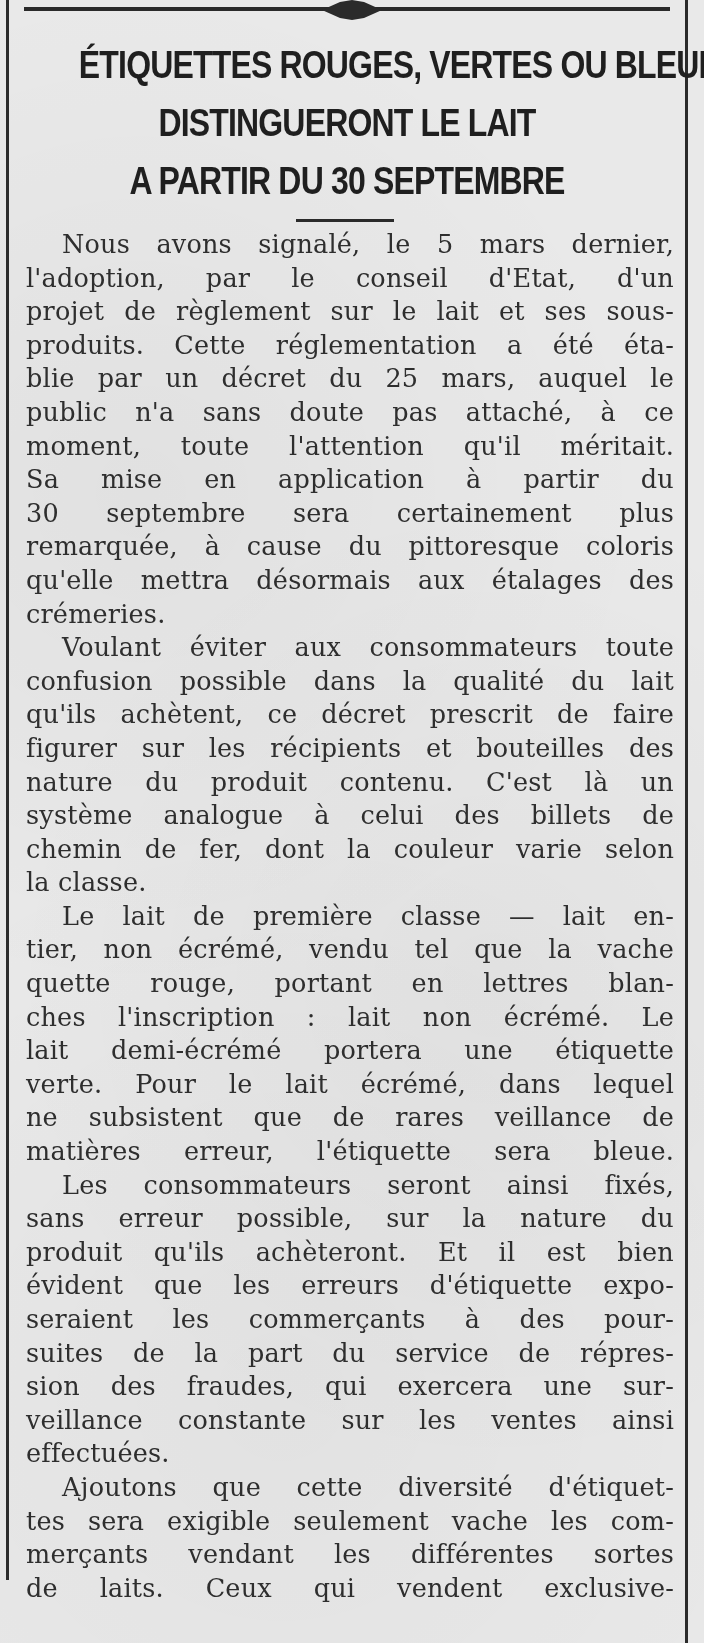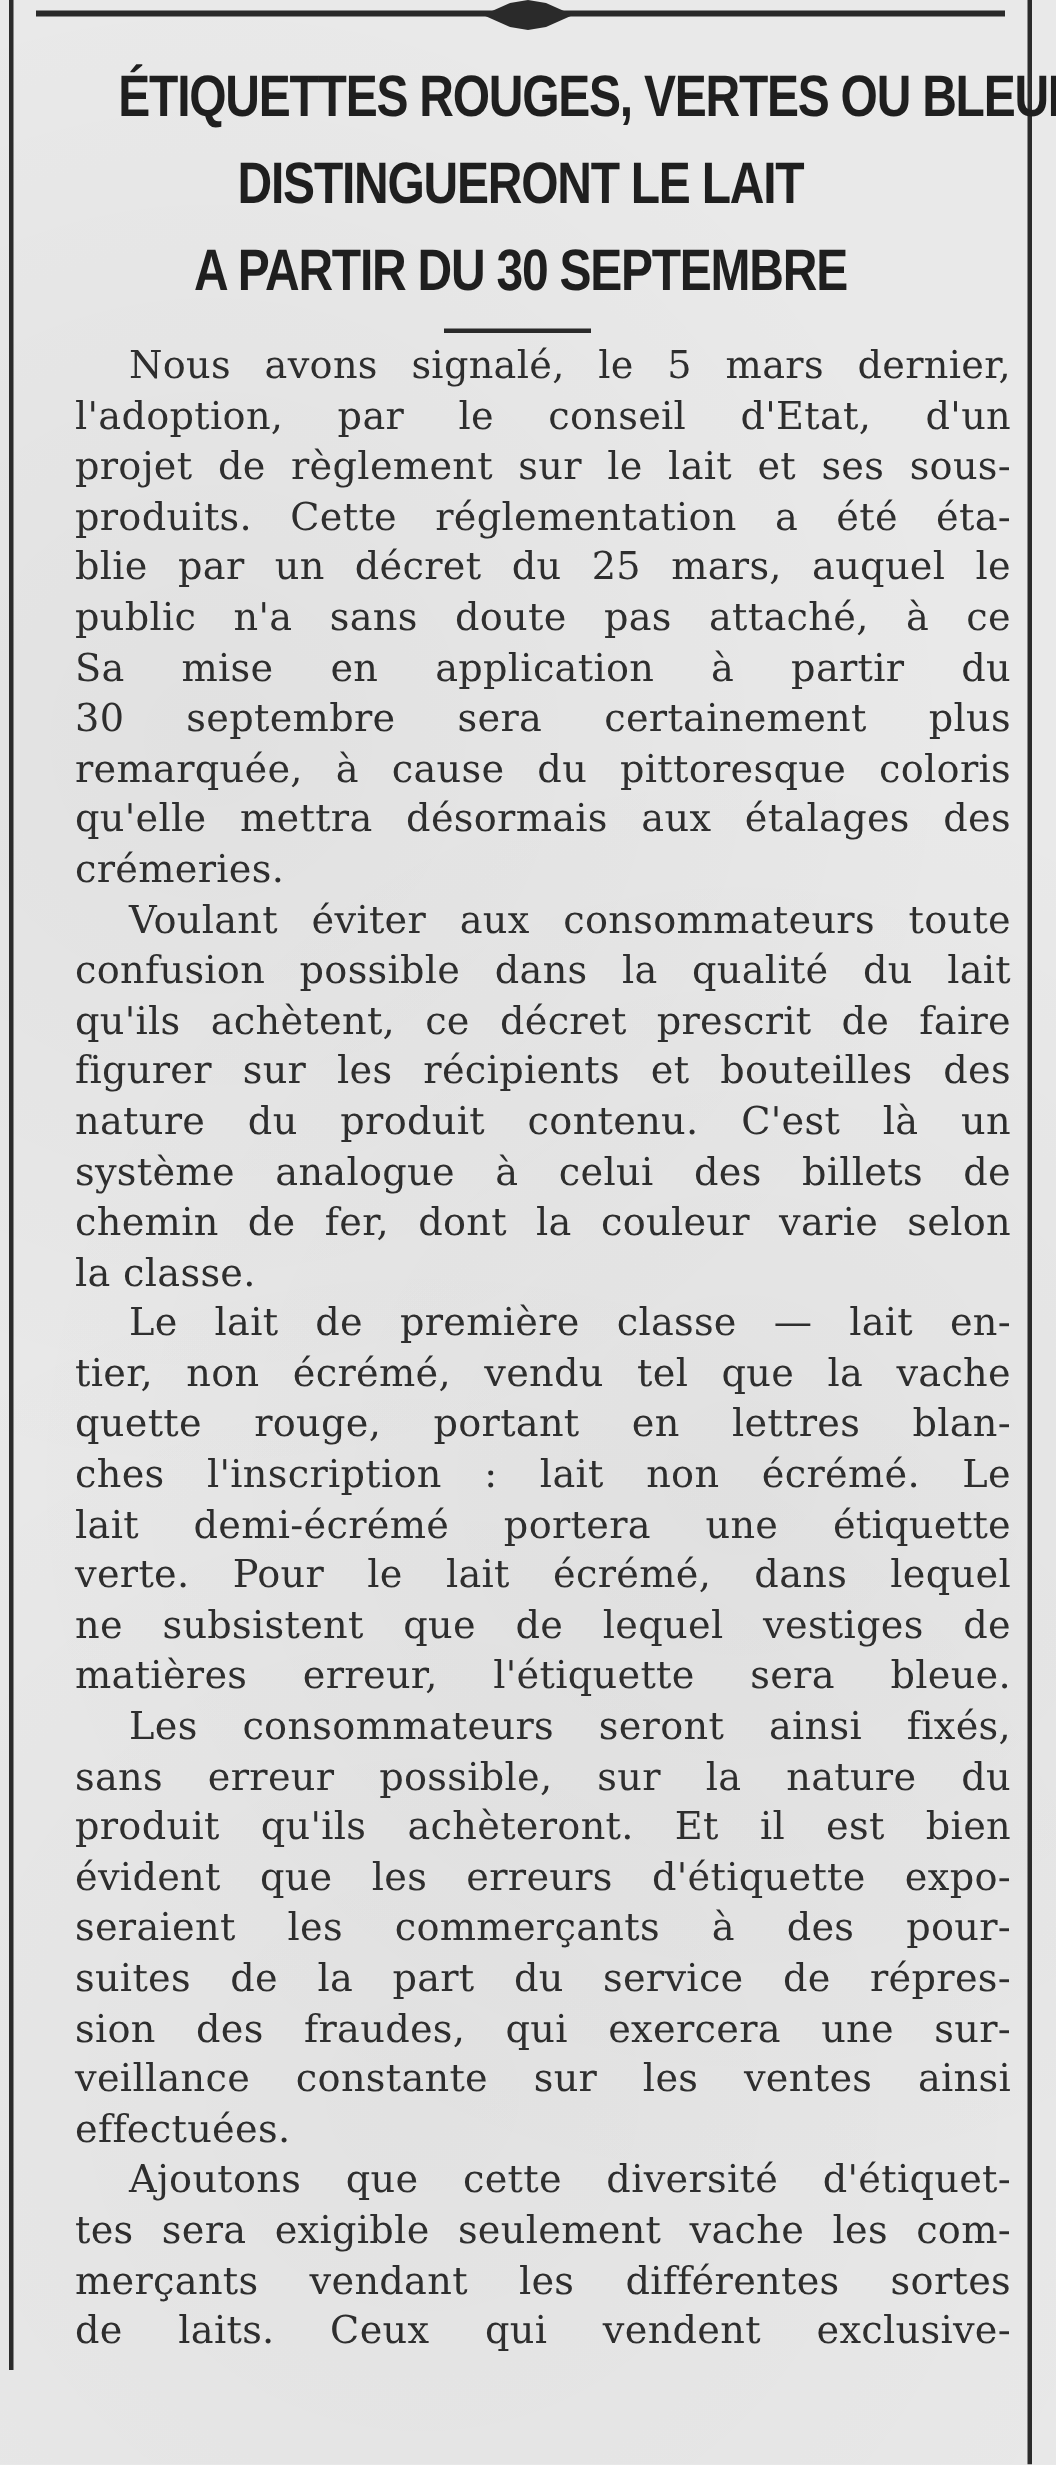--- a/index.html
+++ b/index.html
@@ -93,21 +93,20 @@
       line-height: 33.6px;
       color: #2e2e2e;
       letter-spacing: 0.2px;
     }
     .article-body .line {
       display: block;
       white-space: nowrap;
       text-align: justify;
       text-align-last: justify;
       height: 33.6px;
-      margin-left: 24px;
     }
     .article-body .line.indent {
       padding-left: 36px;
     }
     .article-body .line.last {
       text-align-last: left;
     }
   </style>
 </head>
 <body>
@@ -126,40 +125,41 @@
 
 <div class="headline-rule"></div>
 
 <div class="article-body" id="article-body">
     <span class="line indent">Nous avons signalé, le 5 mars dernier,</span>
     <span class="line">l'adoption, par le conseil d'Etat, d'un</span>
     <span class="line">projet de règlement sur le lait et ses sous-</span>
     <span class="line">produits. Cette réglementation a été éta-</span>
     <span class="line">blie par un décret du 25 mars, auquel le</span>
     <span class="line">public n'a sans doute pas attaché, à ce</span>
+    <span class="line">moment, toute l'attention qu'il méritait.</span>
     <span class="line">Sa mise en application à partir du</span>
     <span class="line">30 septembre sera certainement plus</span>
     <span class="line">remarquée, à cause du pittoresque coloris</span>
     <span class="line">qu'elle mettra désormais aux étalages des</span>
     <span class="line last">crémeries.</span>
     <span class="line indent">Voulant éviter aux consommateurs toute</span>
     <span class="line">confusion possible dans la qualité du lait</span>
     <span class="line">qu'ils achètent, ce décret prescrit de faire</span>
     <span class="line">figurer sur les récipients et bouteilles des</span>
     <span class="line">nature du produit contenu. C'est là un</span>
     <span class="line">système analogue à celui des billets de</span>
     <span class="line">chemin de fer, dont la couleur varie selon</span>
     <span class="line last">la classe.</span>
     <span class="line indent">Le lait de première classe — lait en-</span>
     <span class="line">tier, non écrémé, vendu tel que la vache</span>
     <span class="line">quette rouge, portant en lettres blan-</span>
     <span class="line">ches l'inscription : lait non écrémé. Le</span>
     <span class="line">lait demi-écrémé portera une étiquette</span>
     <span class="line">verte. Pour le lait écrémé, dans lequel</span>
-    <span class="line">ne subsistent que de lequel vestiges de</span>
+    <span class="line">ne subsistent que de rares veillance de</span>
     <span class="line">matières erreur, l'étiquette sera bleue.</span>
     <span class="line indent">Les consommateurs seront ainsi fixés,</span>
     <span class="line">sans erreur possible, sur la nature du</span>
     <span class="line">produit qu'ils achèteront. Et il est bien</span>
     <span class="line">évident que les erreurs d'étiquette expo-</span>
     <span class="line">seraient les commerçants à des pour-</span>
     <span class="line">suites de la part du service de répres-</span>
     <span class="line">sion des fraudes, qui exercera une sur-</span>
     <span class="line">veillance constante sur les ventes ainsi</span>
     <span class="line last">effectuées.</span>

